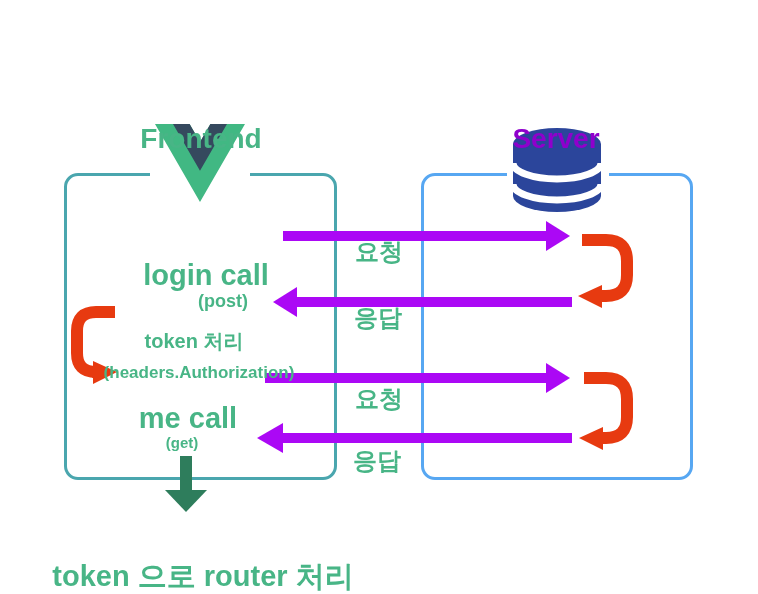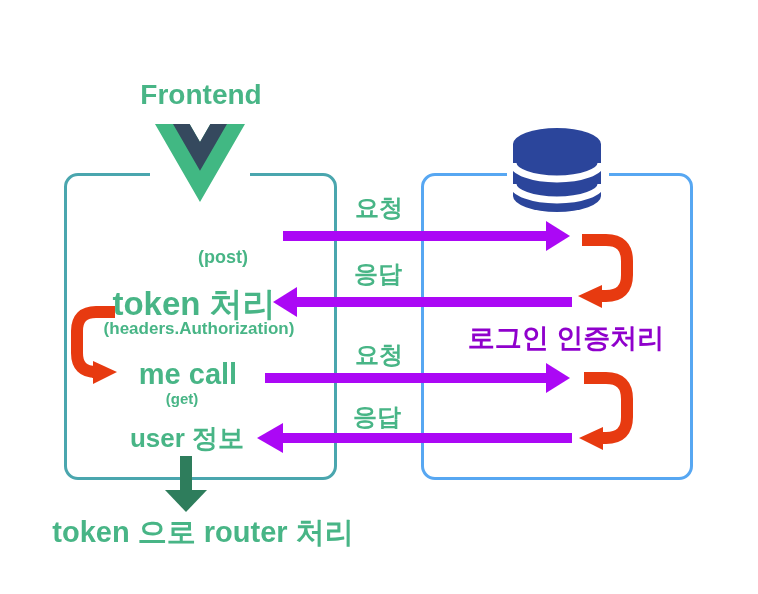--- a/index.html
+++ b/index.html
@@ -6,21 +6,21 @@
   #stage{
     position:relative;width:758px;height:594px;background:#ffffff;overflow:hidden;
     font-family:"Liberation Sans","DejaVu Sans",sans-serif;
   }
   .box{position:absolute;box-sizing:border-box;border-radius:14px;background:transparent;}
   #frontend-box{left:64px;top:173px;width:273px;height:307px;border:3px solid var(--teal_border);}
   #server-box{left:421px;top:173px;width:272px;height:307px;border:3px solid var(--blue_border);}
   svg.overlay{position:absolute;left:0;top:0;}
   .lbl{
     position:absolute;font-weight:700;line-height:1.05;white-space:nowrap;
-    transform:translateX(-50%);letter-spacing:0;
+    transform:translateX(-50%);letter-spacing:0;margin-top:44px;
   }
   .c-green{color:var(--text_green);}
   .c-purple{color:var(--text_purple);}
 </style>
 </head>
 <body>
 
 <div id="stage">
 
   <div id="frontend-box" class="box"></div>
@@ -74,29 +74,29 @@
       <polygon points="93,361 93,384 117,372" style="fill:var(--red)"></polygon>
     </g>
 
     <g>
       <rect x="180" y="456" width="12" height="36" style="fill:var(--dark_green)"></rect>
       <polygon points="165,490 207,490 186,512" style="fill:var(--dark_green)"></polygon>
     </g>
   </svg>
 
   <div class="lbl c-green" style="left:201px;top:80px;font-size:28px">Frontend</div>
+  <div class="lbl c-purple" style="left:556px;top:80px;font-size:28px">Server</div>
 
+  <div class="lbl c-green" style="left:206px;top:216px;font-size:29px">login call</div>
   <div class="lbl c-green" style="left:223px;top:248px;font-size:18px">(post)</div>
-  <div class="lbl c-green" style="left:194px;top:287px;font-size:33px">token 처리</div>
+  <div class="lbl c-green" style="left:194px;top:287px;font-size:20px">token 처리</div>
   <div class="lbl c-green" style="left:188px;top:359px;font-size:29px">me call</div>
   <div class="lbl c-green" style="left:199px;top:320px;font-size:17px">(headers.Authorization)</div>
   <div class="lbl c-green" style="left:182px;top:391px;font-size:15px">(get)</div>
-  <div class="lbl c-green" style="left:187px;top:425px;font-size:26px">user 정보</div>
 
-  <div class="lbl c-purple" style="left:566px;top:324px;font-size:27px">로그인 인증처리</div>
 
   <div class="lbl c-green" style="left:379px;top:195px;font-size:24px">요청</div>
   <div class="lbl c-green" style="left:378px;top:261px;font-size:24px">응답</div>
   <div class="lbl c-green" style="left:379px;top:342px;font-size:24px">요청</div>
   <div class="lbl c-green" style="left:377px;top:404px;font-size:24px">응답</div>
 
   <div class="lbl c-green" style="left:203px;top:517px;font-size:29px">token 으로 router 처리</div>
 
 </div>
 

